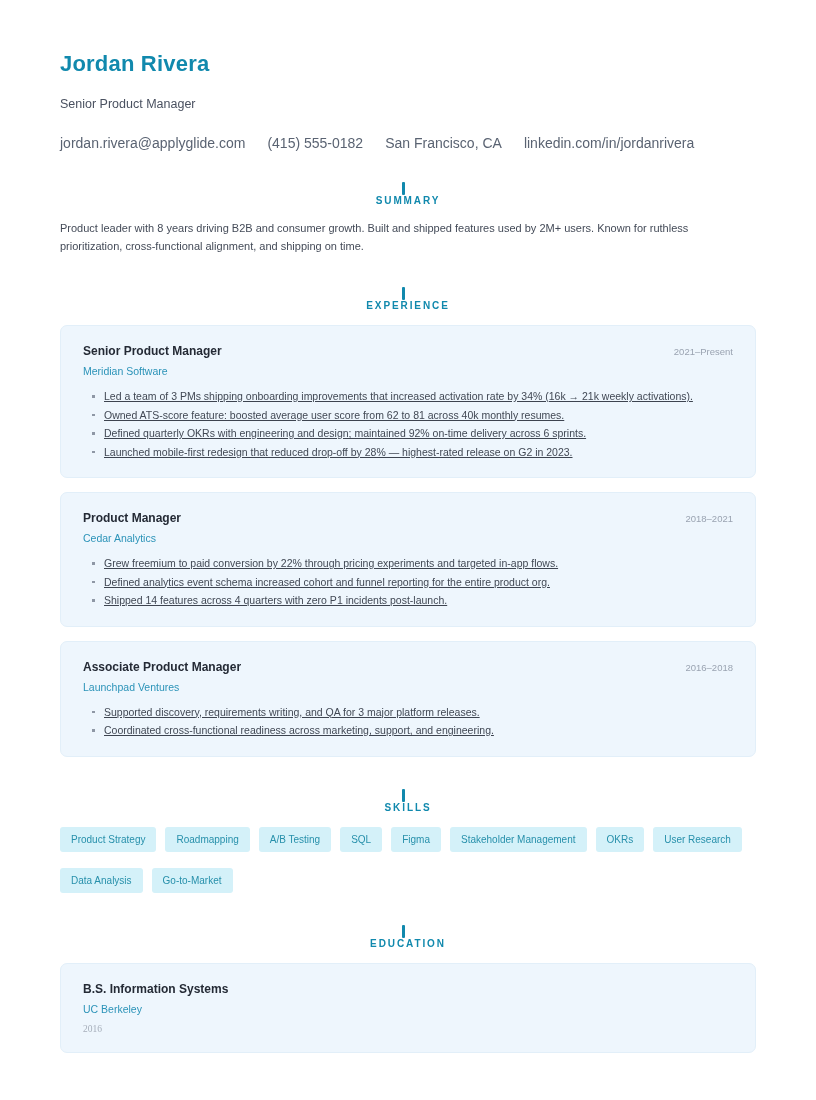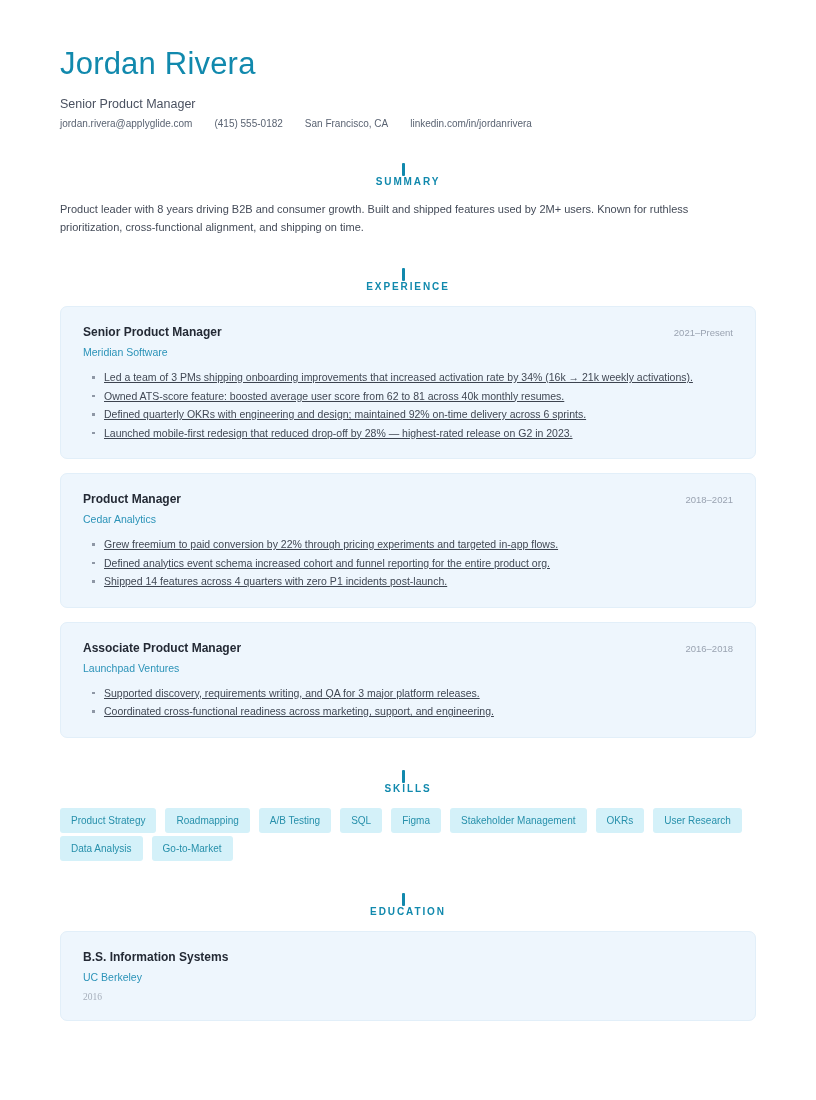--- a/index.html
+++ b/index.html
@@ -17,38 +17,38 @@
   .page {
     box-sizing: border-box;
     width: 816px;
     min-height: 1100px;
     padding: 46px 60px 40px 60px;
   }
 
   
   .name {
     margin: 0;
-    font-size: 31px;
+    font-size: 22px;
     line-height: 36px;
-    font-weight: normal;
+    font-weight: bold;
     letter-spacing: 0.2px;
     color: #1189ad;
   }
   .headline {
     margin: 14px 0 0 0;
     font-size: 12.5px;
     line-height: 16px;
     color: #4a5160;
   }
   .contact {
-    margin-top: 5px;
+    margin-top: 24px;
     display: flex;
     flex-wrap: wrap;
     align-items: baseline;
-    font-size: 10px;
+    font-size: 14px;
     line-height: 14px;
     color: #5a6372;
   }
   .contact .item { white-space: nowrap; }
   .contact .item + .item { margin-left: 22px; }
 
   
   .section { margin-top: 32px; }
   .section-head {
     display: flex;
@@ -134,21 +134,21 @@
     top: 8px;
     width: 2.5px;
     height: 2.5px;
     background: #8e97a5;
   }
 
   
   .chips {
     display: flex;
     flex-wrap: wrap;
-    gap: 3px 9px;
+    gap: 16px 9px;
   }
   .chip {
     background: #d4f1f9;
     color: #2790ab;
     border-radius: 3px;
     font-size: 10px;
     line-height: 13px;
     padding: 6px 11px;
     white-space: nowrap;
   }

